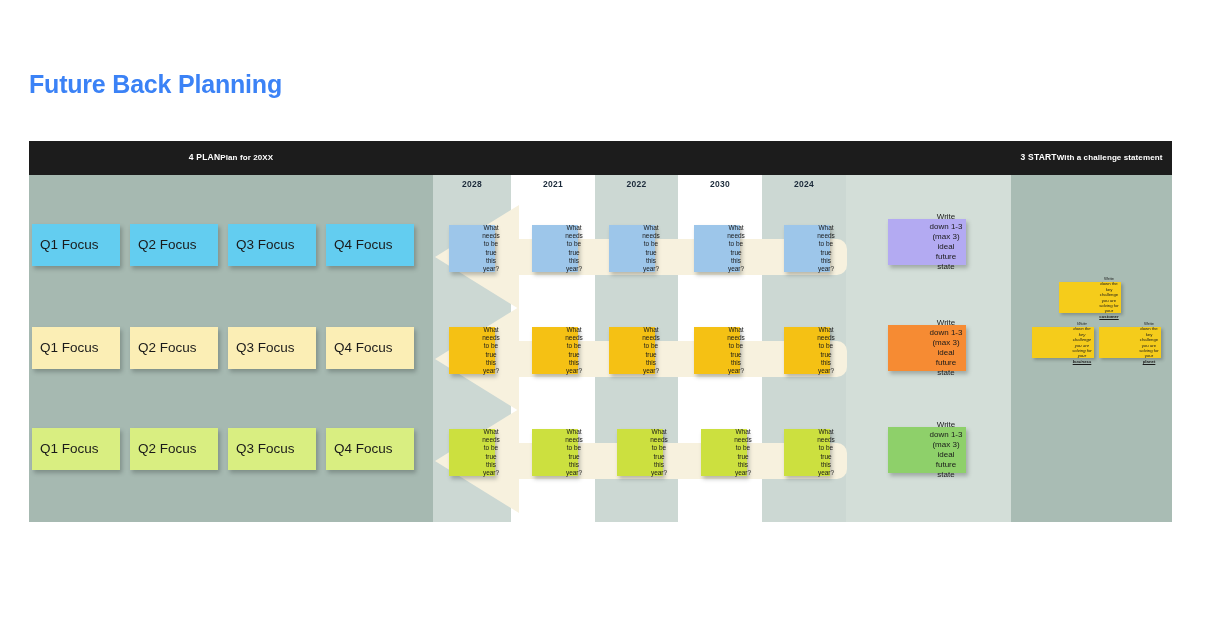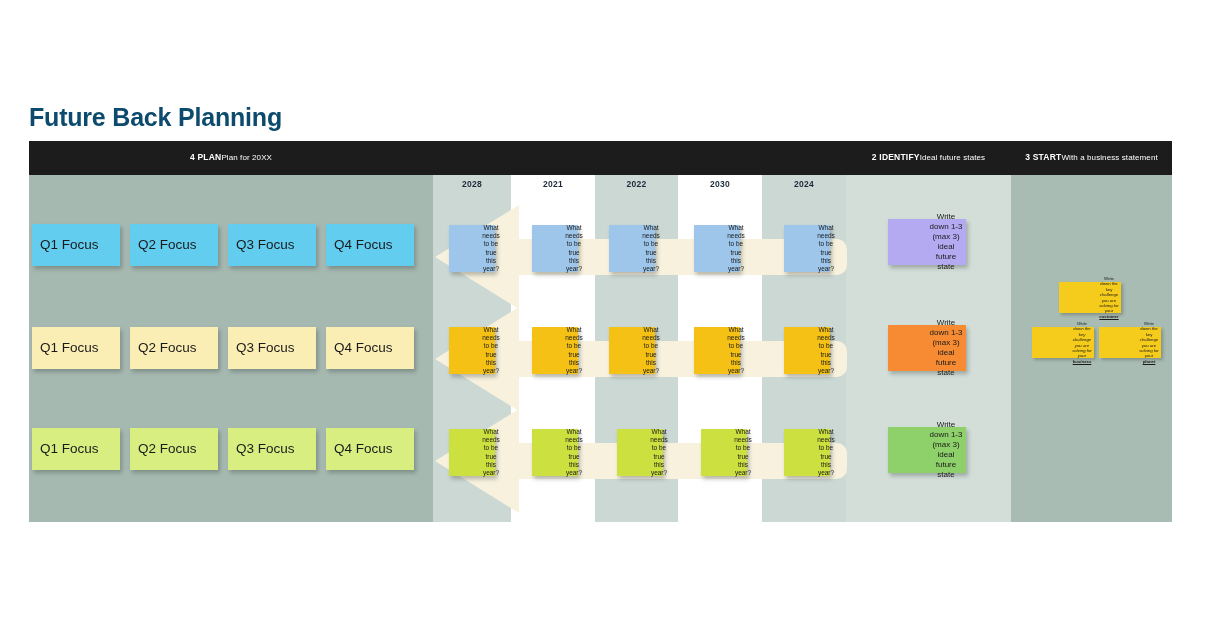--- a/index.html
+++ b/index.html
@@ -15,24 +15,23 @@
     position: relative;
   }
 
   
   #page-title {
     position: absolute;
     left: 29px;
     top: 70px;
     font-size: 25px;
     font-weight: bold;
-    color: #0c4a6e;
+    color: #3b82f6;
     letter-spacing: -0.2px;
     white-space: nowrap;
-    margin-top: 33px;
   }
 
   
   #board {
     position: absolute;
     left: 29px;
     top: 141px;
     width: 1143px;
     height: 381px;
   }
@@ -58,21 +57,21 @@
     align-items: center;
     line-height: 1.15;
   }
   .header-cell .hc-title {
     font-size: 8.5px;
     font-weight: bold;
     letter-spacing: 0.2px;
   }
   .header-cell .hc-sub {
     font-size: 8px;
-    font-weight: normal;
+    font-weight: bold;
     letter-spacing: 0.1px;
   }
 
   
   .section-bg {
     position: absolute;
     top: 34px;
     height: 347px;
   }
   #sec-plan-bg     { left: 0px;   width: 404px; background: #a6b9b1; }
@@ -206,27 +205,23 @@
     <svg width="420" height="108" viewBox="0 0 420 108" xmlns="http://www.w3.org/2000/svg">
       <path d="M 2 54 L 86 2 L 86 36 L 404 36 A 10 10 0 0 1 414 46 L 414 62 A 10 10 0 0 1 404 72 L 86 72 L 86 106 Z" fill="#f7f1de"></path>
     </svg>
   </div>
 
   <div class="header-band">
     <div class="header-cell" style="left:0px; width:404px;">
       <span class="hc-title">4 PLAN</span>
       <span class="hc-sub">Plan for 20XX</span>
     </div>
-    <div class="header-cell" style="left:817px; width:165px;">
-      <span class="hc-title">2 IDENTIFY</span>
-      <span class="hc-sub">Ideal future states</span>
-    </div>
     <div class="header-cell" style="left:982px; width:161px;">
       <span class="hc-title">3 START</span>
-      <span class="hc-sub">With a business statement</span>
+      <span class="hc-sub">With a challenge statement</span>
     </div>
   </div>
 
   <div style="position:absolute; left:404px; top:34px; width:78px;">
     <span class="year-label">2028</span>
   </div>
   <div style="position:absolute; left:482px; top:34px; width:84px;">
     <span class="year-label">2021</span>
   </div>
   <div style="position:absolute; left:566px; top:34px; width:83px;">

